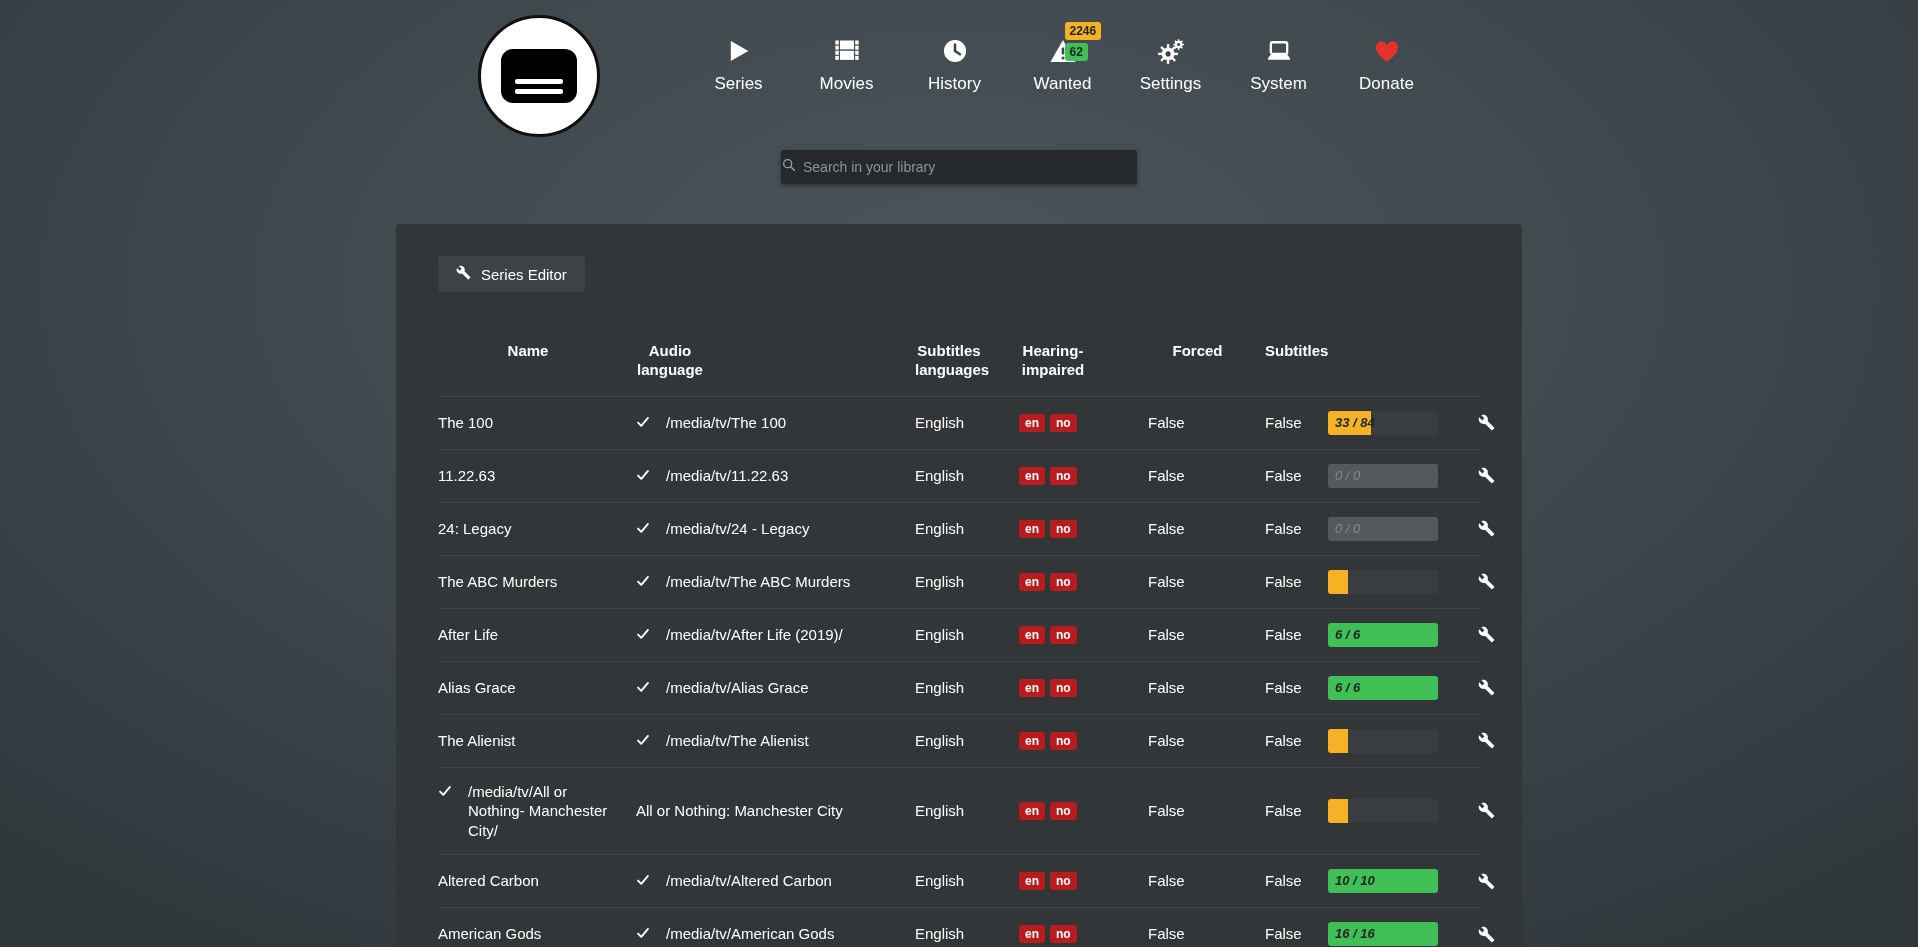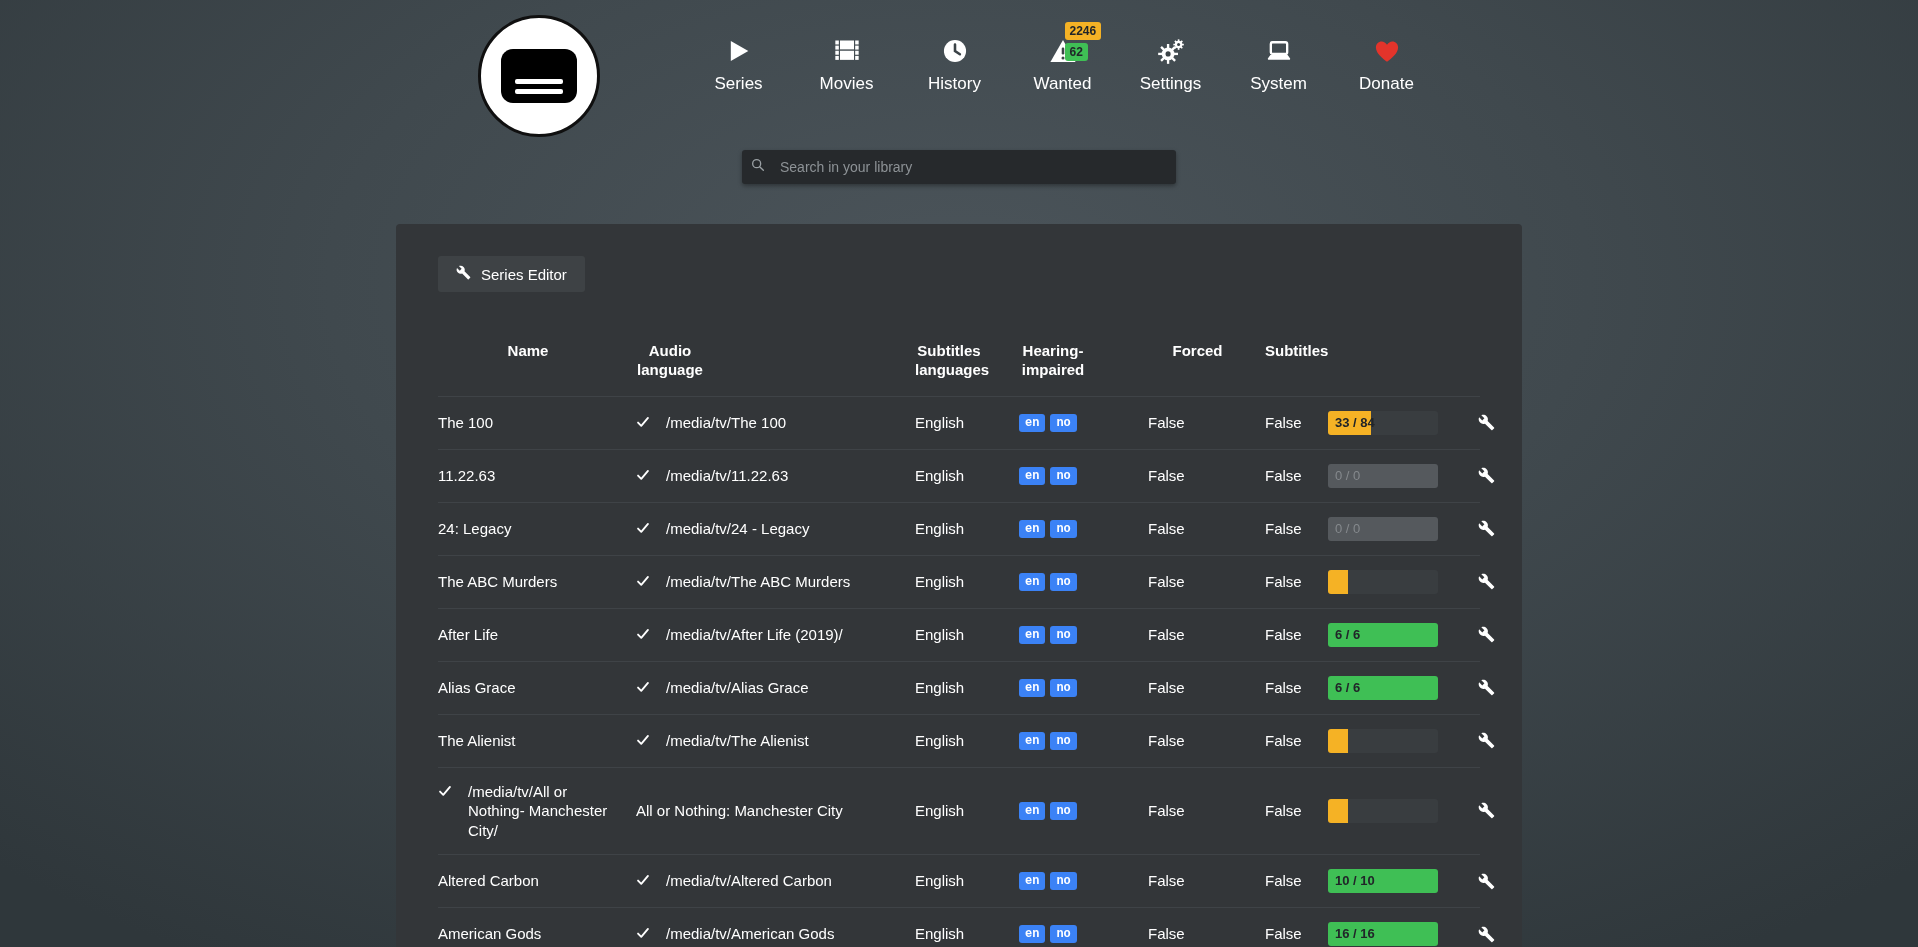--- a/index.html
+++ b/index.html
@@ -33,22 +33,22 @@
   .nav-label { font-size: 17px; }
   .nav-badges { position: absolute; top: -13px; left: 56px; display: flex; flex-direction: column; align-items: flex-start; gap: 3px; }
   .badge { font-size: 12px; font-weight: 700; line-height: 1; padding: 3px 5px; border-radius: 3px; color: #212529; text-align: center; }
   .badge.yellow { background: var(--yellow); }
   .badge.green  { background: var(--green); }
   .heart { color: var(--red); }
 
   
   .search-row { display: flex; justify-content: center; margin-top: 13px; }
   .search-box {
-    width: 434px; height: 34px; background: #26292c; border-radius: 3px;
-    display: flex; align-items: center; padding: 0 8px; gap: 14px;
+    width: 356px; height: 34px; background: #26292c; border-radius: 3px;
+    display: flex; align-items: center; padding: 0 0; gap: 6px;
     box-shadow: 0 2px 4px rgba(0,0,0,.35);
   }
   .search-box svg { width: 16px; height: 16px; flex: 0 0 auto; }
   .search-box input {
     flex: 1; background: transparent; border: none; outline: none;
     color: #c8ccce; font-size: 14px; font-family: "Liberation Sans", sans-serif;
   }
   .search-box input::placeholder { color: #8d9296; }
 
   
@@ -72,29 +72,29 @@
   .thead { margin-top: 50px; padding-bottom: 16px; font-weight: 700; font-size: 15px; color: #fff; text-align: center; }
   .th { padding-right: 18px; line-height: 1.25; }
   .th-audio, .th-langs, .th-hi { max-width: 86px; }
   .tr { align-items: center; padding: 14px 0; border-top: 1px solid #3f4347; font-size: 15px; color: #fff; }
   .td { padding-right: 16px; line-height: 1.3; }
   .name { cursor: pointer; }
   .path-cell { display: flex; align-items: flex-start; gap: 16px; }
   .check { flex: 0 0 auto; margin-top: 2px; }
   .check svg { width: 14px; height: 14px; display: block; }
   .langs { display: flex; gap: 5px; }
-  .lang-badge { background: #3b82f6; color: #fff; font-size: 12px; font-weight: 700; padding: 3px 6px; border-radius: 3px; line-height: 1; font-family: Liberation Mono, monospace; }
+  .lang-badge { background: #b91c1c; color: #fff; font-size: 12px; font-weight: 700; padding: 3px 6px; border-radius: 3px; line-height: 1; }
 
   .progress { width: 110px; height: 24px; background: #393d40; border-radius: 3px; position: relative; overflow: hidden; }
   .progress .fill { height: 100%; background: var(--yellow); }
   .progress.full .fill { background: var(--green); }
   .progress.none { background: #55595d; }
   .progress .ptext {
     position: absolute; left: 7px; top: 0; line-height: 24px;
-    font-size: 13px; font-weight: 700; color: #212529; white-space: nowrap;
+    font-size: 13px; font-weight: 700; color: #212529; white-space: nowrap; font-style: italic;
   }
   .progress.none .ptext { color: #85898d; font-weight: 400; }
 
   .actions { display: flex; justify-content: flex-end; padding-right: 2px; }
   .row-wrench { background: none; border: none; cursor: pointer; padding: 0; line-height: 0; }
   .row-wrench svg { width: 17px; height: 17px; }
 </style>
 </head>
 <body>
 

